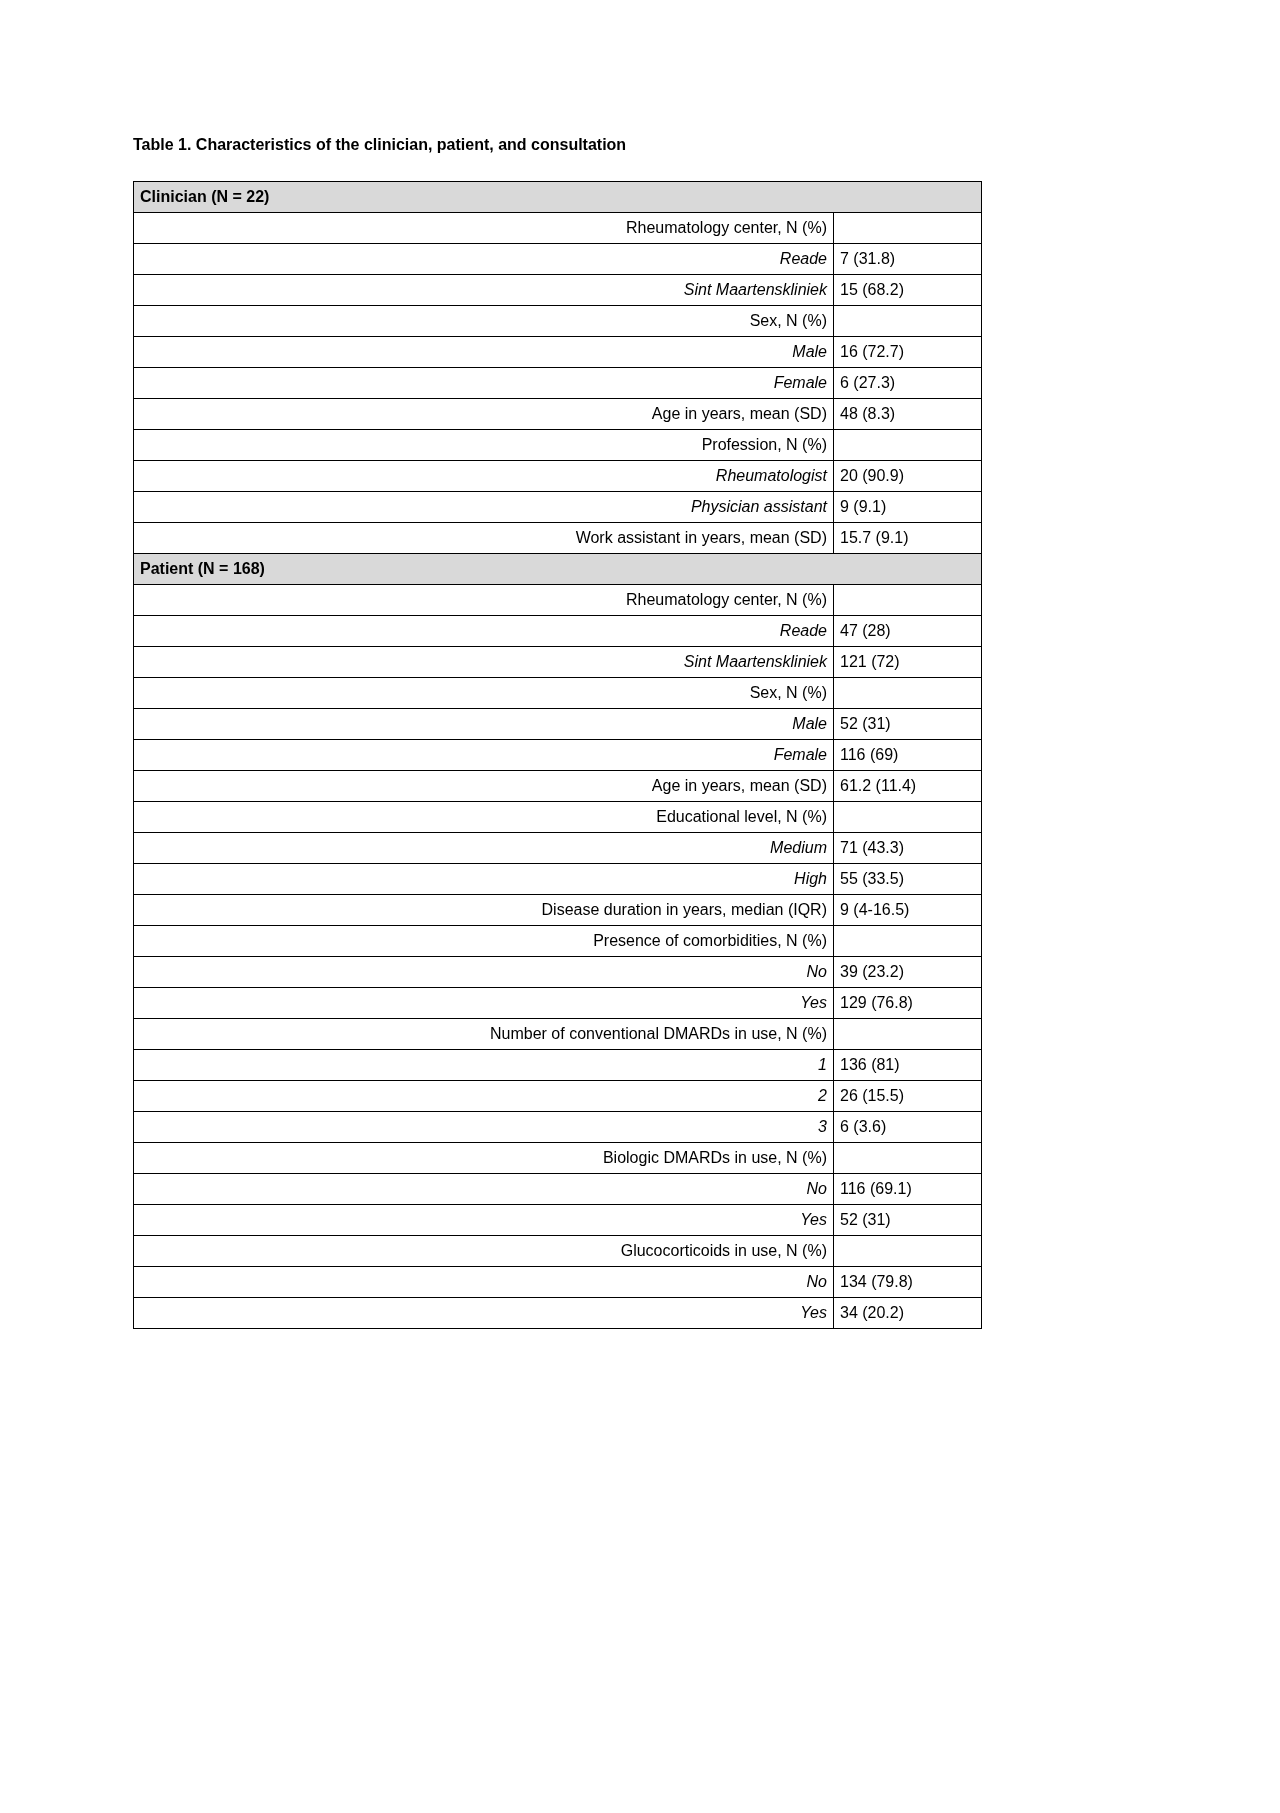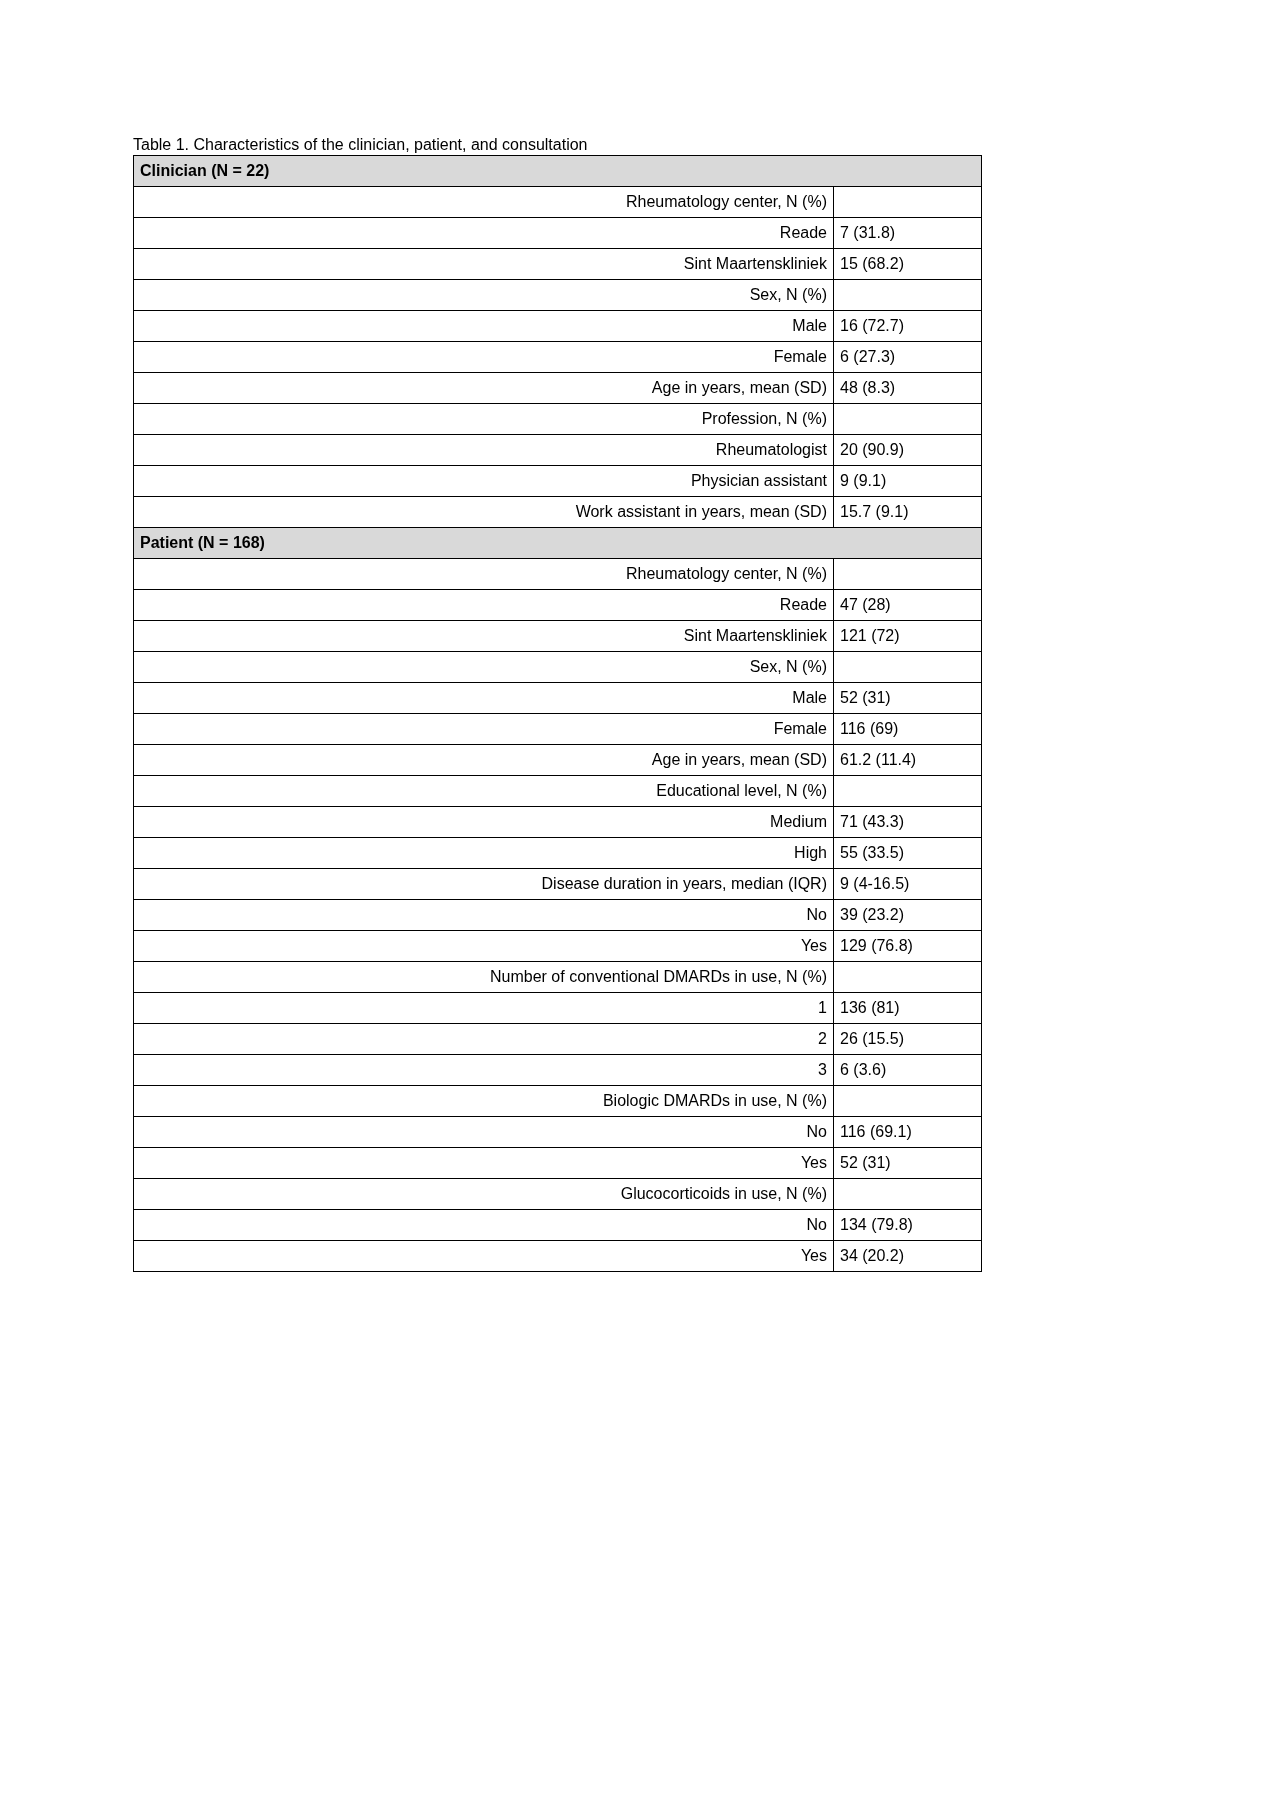--- a/index.html
+++ b/index.html
@@ -13,23 +13,23 @@
   }
   .page {
     position: relative;
     width: 1280px;
     height: 1813px;
     background: #ffffff;
     padding: 136px 0 0 133px;
   }
   .table-title {
     font-size: 16px;
-    font-weight: normal;
+    font-weight: bold;
     color: #000000;
-    margin-bottom: 1px;
+    margin-bottom: 27px;
     width: 848px;
   }
   table.char-table {
     border-collapse: collapse;
     width: 848px;
     table-layout: fixed;
   }
   table.char-table td {
     border: 1px solid #000000;
     font-size: 16px;
@@ -42,21 +42,21 @@
   }
   col.col-label { width: 700px; }
   col.col-value { width: 148px; }
   tr.section-row td {
     background: #d9d9d9;
     font-weight: bold;
     padding-left: 6px;
     margin-left: 44px;
   }
   td.label-cell { padding-left: 6px; text-align: right; }
-  td.label-cell.indent { padding-left: 72px; }
+  td.label-cell.indent { padding-left: 72px; font-style: italic; }
   td.value-cell { padding-left: 8px; }
 </style>
 </head>
 <body>
 
 <div class="page">
   <div class="table-title">Table 1. Characteristics of the clinician, patient, and consultation</div>
 
   <table class="char-table">
     <colgroup>
@@ -152,20 +152,24 @@
         </tr>
         <tr>
           <td class="label-cell indent">High</td>
           <td class="value-cell">55 (33.5)</td>
         </tr>
         <tr>
           <td class="label-cell">Disease duration in years, median (IQR)</td>
           <td class="value-cell">9 (4-16.5)</td>
         </tr>
         <tr>
+          <td class="label-cell">Presence of comorbidities, N (%)</td>
+          <td class="value-cell"></td>
+        </tr>
+        <tr>
           <td class="label-cell indent">No</td>
           <td class="value-cell">39 (23.2)</td>
         </tr>
         <tr>
           <td class="label-cell indent">Yes</td>
           <td class="value-cell">129 (76.8)</td>
         </tr>
         <tr>
           <td class="label-cell">Number of conventional DMARDs in use, N (%)</td>
           <td class="value-cell"></td>

